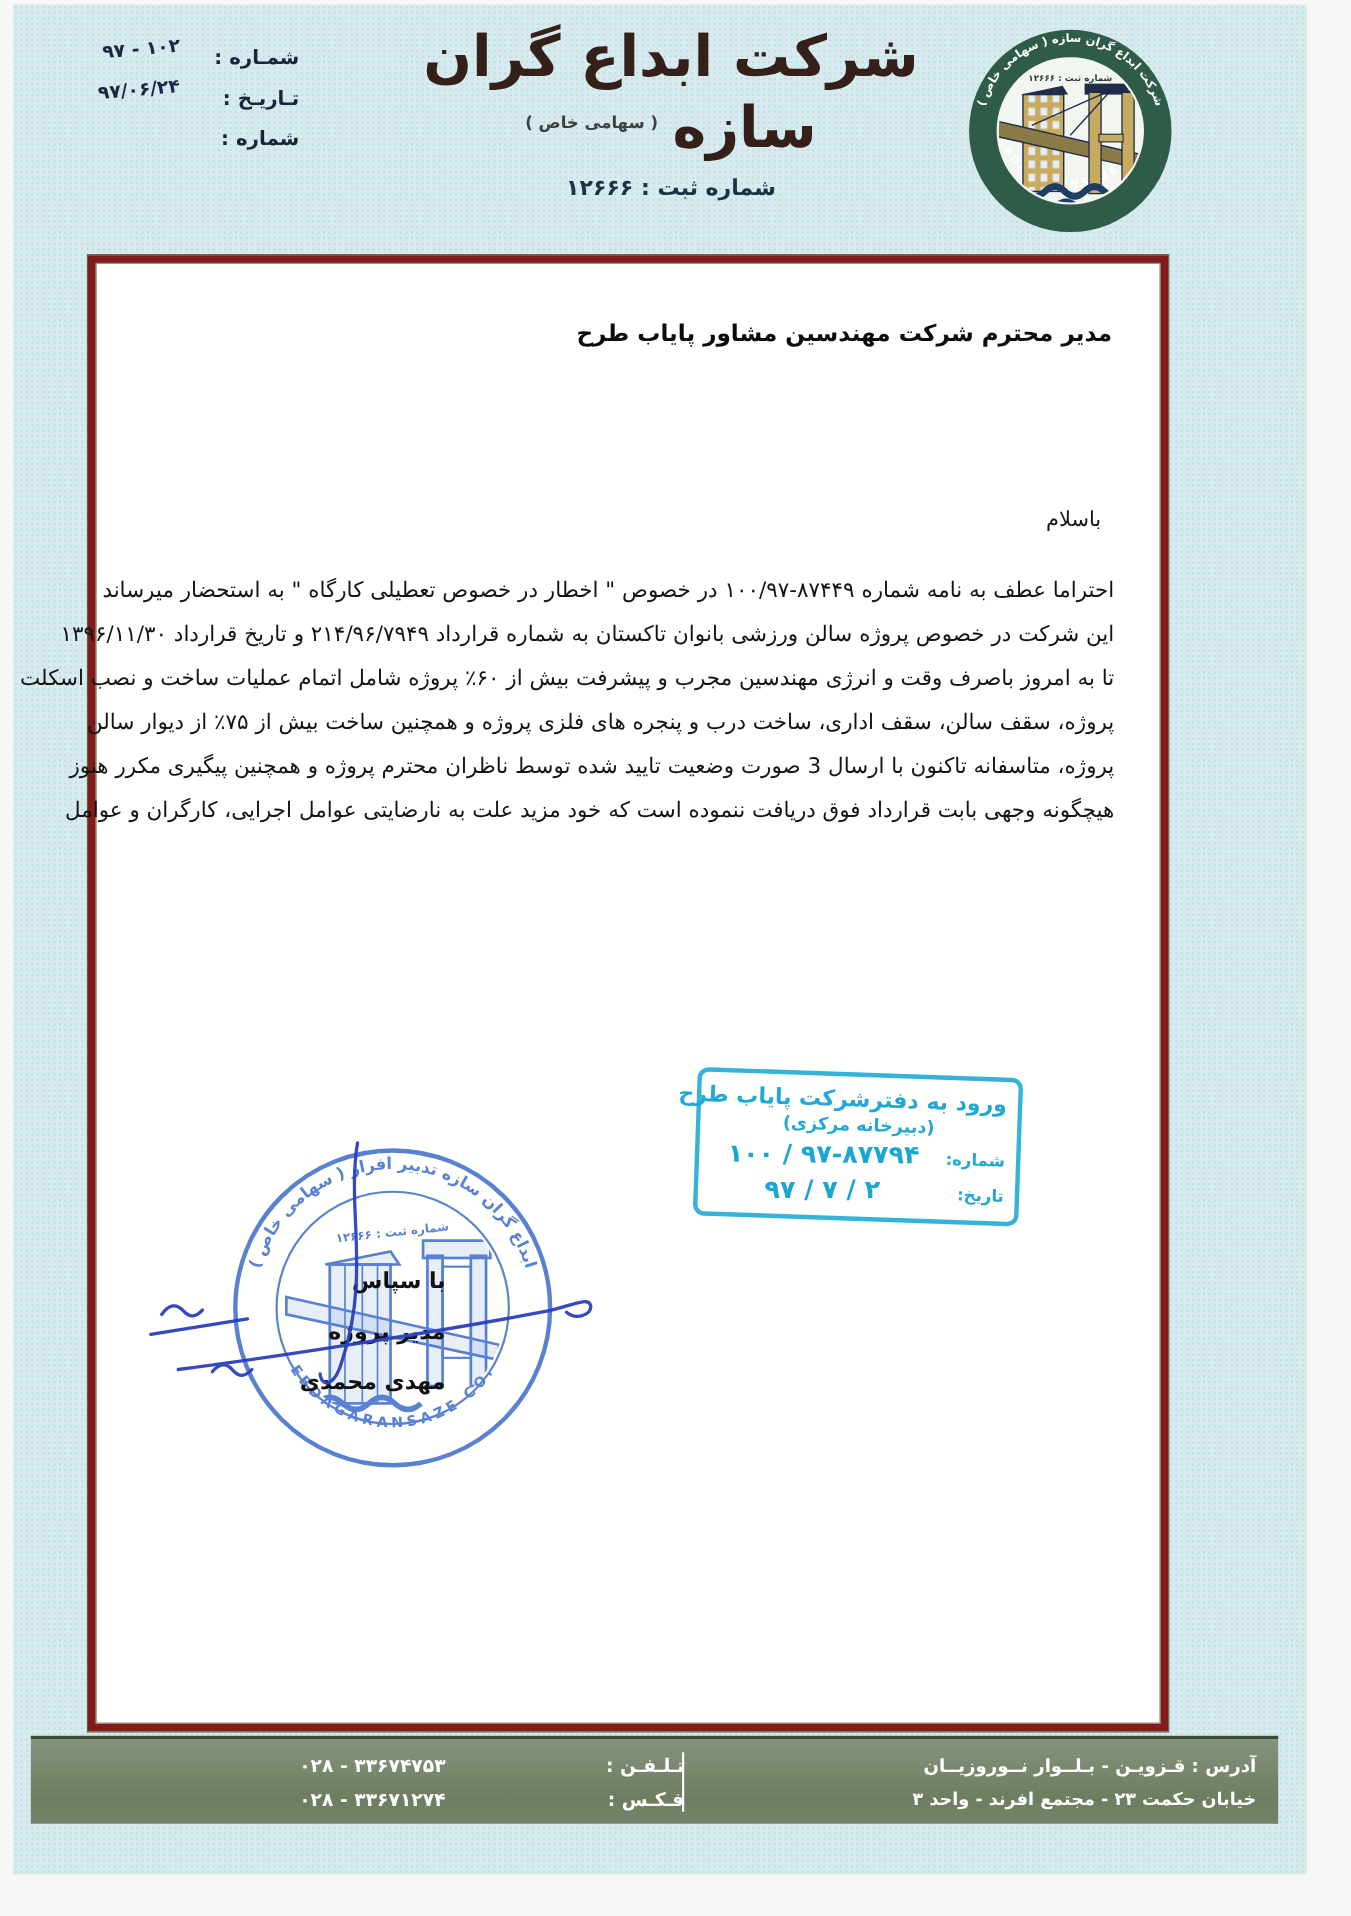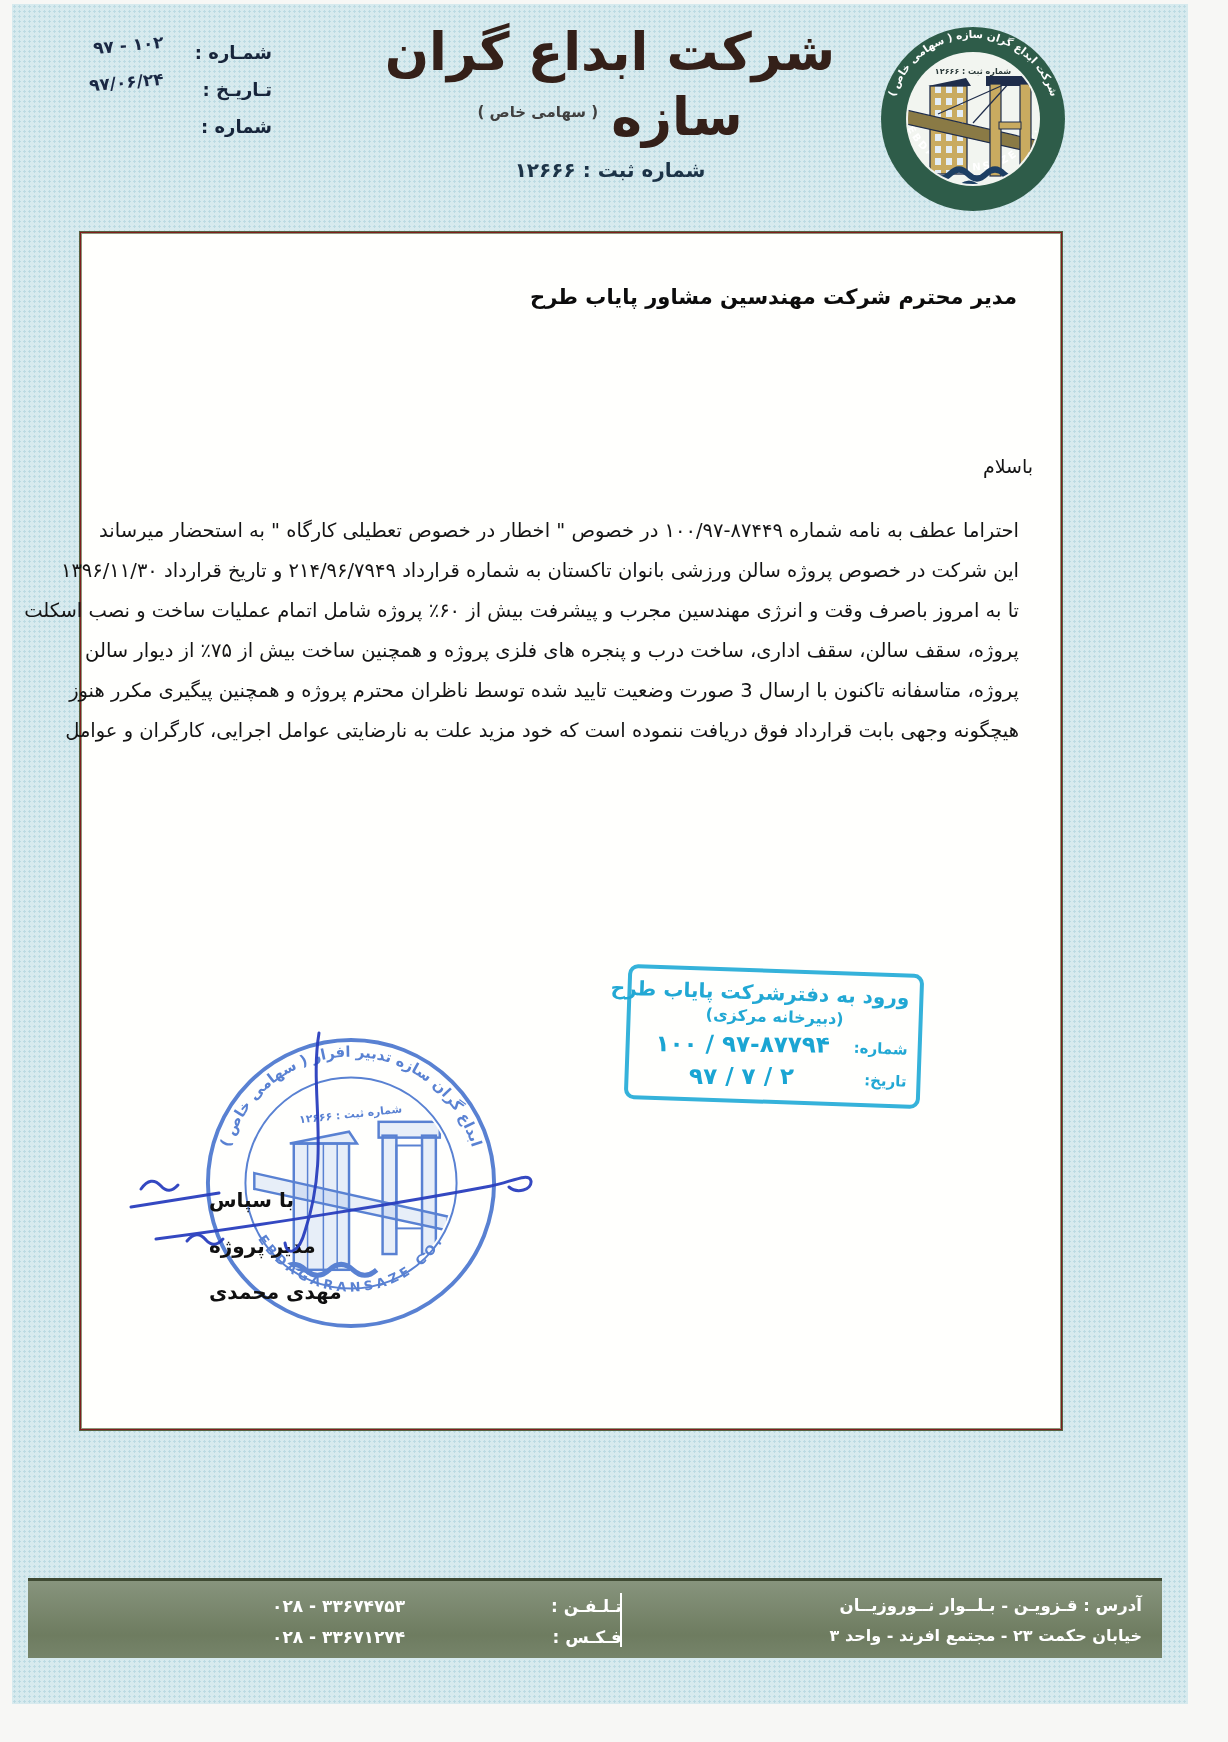--- a/index.html
+++ b/index.html
@@ -19,44 +19,44 @@
   .hfield{display:flex;direction:rtl;gap:14px;margin-bottom:16px;align-items:flex-start;}
   .hfield .lbl{font-weight:bold;font-size:18px;width:94px;flex:none;}
   .hfield .val{font-weight:bold;font-size:17px;color:#1a2844;transform:rotate(-5deg);margin-top:-7px;white-space:nowrap;}
   .brand{position:absolute;left:320px;top:20px;width:580px;text-align:center;direction:rtl;}
   .brand-title{font-size:52px;font-weight:bold;color:#342019;line-height:1.25;letter-spacing:-1px;}
   .brand-sub{font-size:15px;font-weight:bold;color:#404040;vertical-align:18px;margin-right:8px;}
   .brand-reg{margin-top:8px;font-size:20px;font-weight:bold;color:#1c3347;}
   .logo{position:absolute;left:878px;top:24px;width:190px;height:190px;}
   
   .frame{
-    position:absolute;left:80px;top:232px;width:982px;height:1198px;box-sizing:border-box;
-    border:1px solid #7f1d1d;box-shadow:0 0 0 1px #566140, inset 0 0 0 1px #8d967a;
+    position:absolute;left:80px;top:232px;width:982px;height:1342px;box-sizing:border-box;
+    border:7px solid #7f1d1d;box-shadow:0 0 0 1px #566140, inset 0 0 0 1px #8d967a;
     background:#fffffd;
   }
   .recipient{position:absolute;top:52px;right:44px;font-size:21px;font-weight:bold;color:#0c0c0c;direction:rtl;}
-  .salutation{position:absolute;top:222px;right:28px;font-size:19px;color:#151515;direction:rtl;}
+  .salutation{position:absolute;top:222px;right:54px;font-size:19px;color:#151515;direction:rtl;}
   .bodytext{position:absolute;top:278px;left:42px;right:42px;direction:rtl;color:#141414;}
   .bline{height:40px;line-height:40px;font-size:19.5px;text-align:justify;text-align-last:justify;white-space:nowrap;}
   
   .entry-stamp{
     position:absolute;left:545px;top:736px;width:296px;box-sizing:border-box;
     border:4px solid #35b2da;border-radius:10px;padding:8px 10px 10px 10px;
     transform:rotate(2deg);direction:rtl;color:#22a8d4;
   }
   .entry-title{font-size:20px;font-weight:bold;text-align:center;white-space:nowrap;}
   .entry-subtitle{font-size:16px;font-weight:bold;text-align:center;margin-top:2px;}
   .entry-row{display:flex;direction:rtl;align-items:center;margin-top:6px;}
   .entry-row .slbl{font-size:15px;font-weight:bold;flex:none;width:62px;}
   .entry-row .sval{flex:1;text-align:center;font-size:23px;font-weight:bold;color:#1aa5d3;letter-spacing:1px;white-space:nowrap;}
   .sval.num{transform:rotate(-1.5deg);}
   .sval.date{transform:rotate(-2deg);}
   
   .round-stamp{position:absolute;left:122px;top:802px;width:296px;height:296px;opacity:.92;z-index:1;}
-  .sig-block{position:absolute;left:128px;top:944px;width:190px;text-align:left;z-index:2;direction:rtl;}
+  .sig-block{position:absolute;left:128px;top:902px;width:190px;text-align:right;z-index:2;direction:rtl;}
   .sig-line{font-size:20px;font-weight:bold;color:#101010;line-height:46px;white-space:nowrap;}
   .sig-strokes{position:absolute;left:20px;top:760px;width:560px;height:320px;z-index:3;pointer-events:none;}
   
   .footer{
     position:absolute;left:28px;top:1578px;width:1134px;height:80px;
     background:linear-gradient(180deg,#87947d 0%,#6e7c60 70%,#76846a 100%);
     border-top:3px solid #3f4a33;box-sizing:border-box;color:#ffffff;
   }
   .addr{position:absolute;right:20px;top:10px;text-align:right;direction:rtl;font-weight:bold;}
   .addr .a1{font-size:16.5px;line-height:30px;letter-spacing:1px;white-space:nowrap;}

